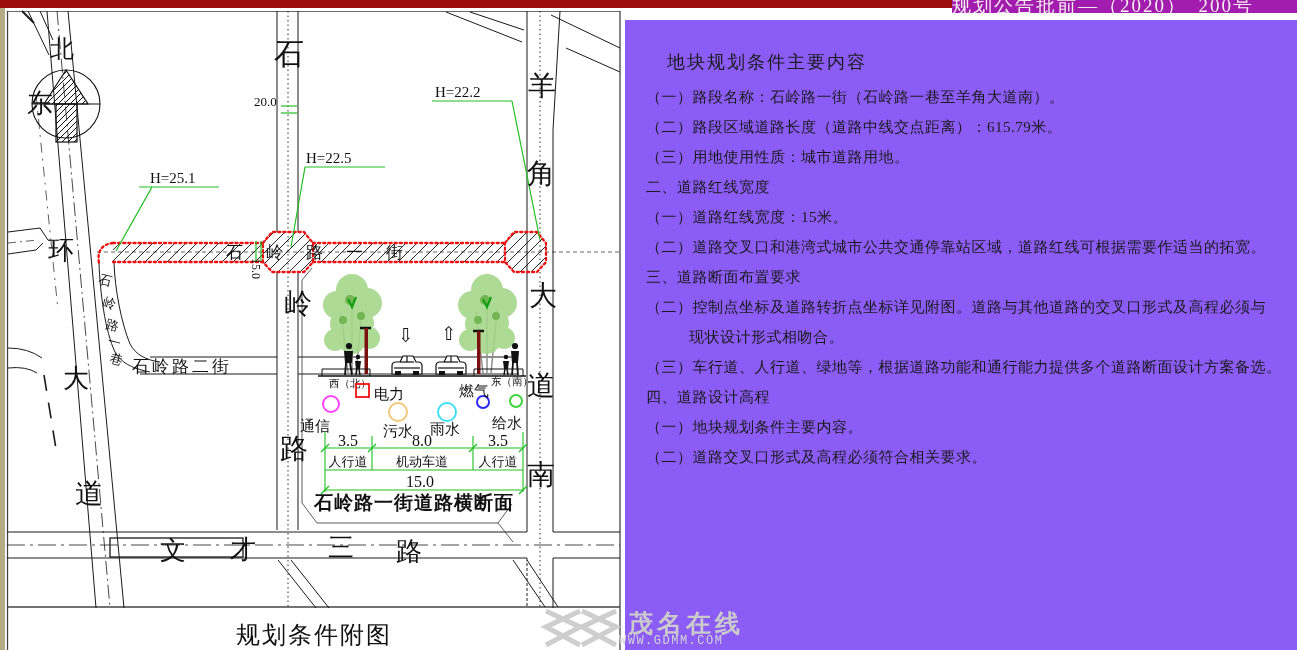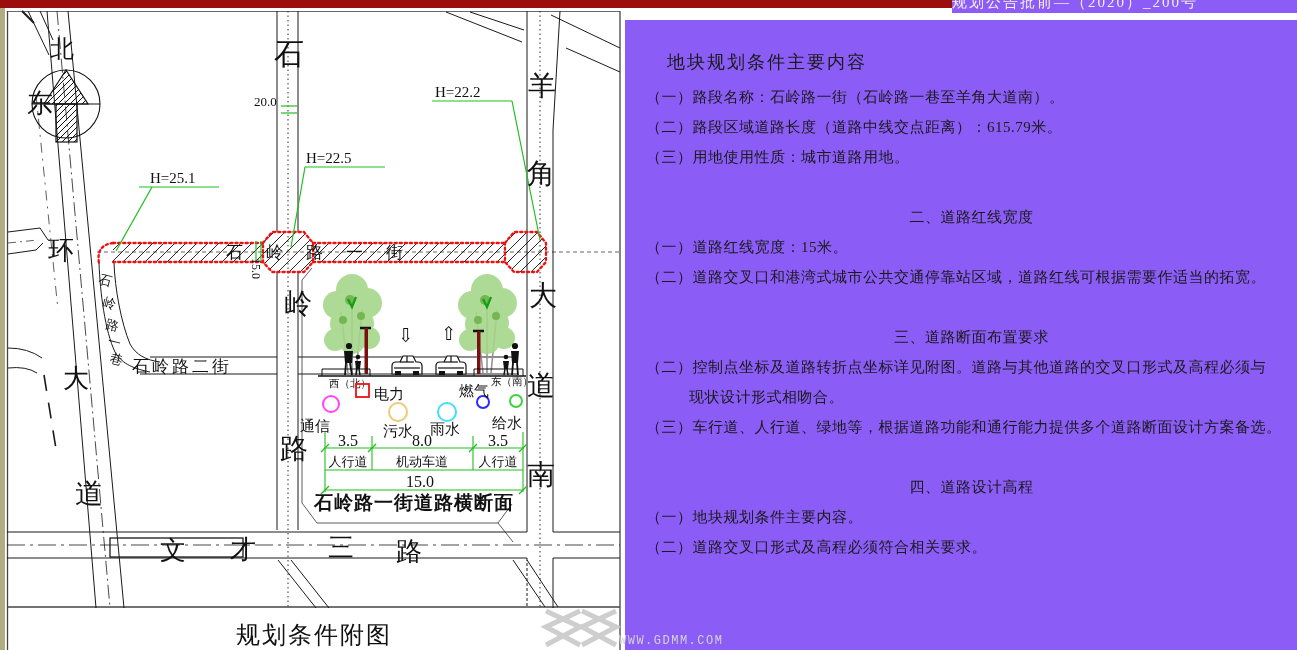--- a/index.html
+++ b/index.html
@@ -3,32 +3,32 @@
 <meta charset="utf-8">
 <style>
   html,body{margin:0;padding:0;}
   body{
     width:1297px;height:650px;position:relative;overflow:hidden;
     background:#fff;font-family:"Liberation Serif","DejaVu Serif",serif;
   }
   
   .banner{position:absolute;left:0;top:0;width:1297px;height:8px;background:#9c0d0d;z-index:30;}
   .banner-right{
-    position:absolute;left:952px;top:0;width:345px;height:13px;background:#8b5cf6;z-index:31;
-    overflow:hidden;color:#f5eeee;font-size:15px;letter-spacing:2px;white-space:nowrap;
+    position:absolute;left:952px;top:0;width:345px;height:13px;background:#a21caf;z-index:31;
+    overflow:hidden;color:#f5eeee;font-size:19px;letter-spacing:2px;white-space:nowrap;
   }
   .banner-right span{display:block;margin-top:-7px;}
   
   .sheet{position:absolute;left:0;top:0;width:623px;height:650px;background:#fff;}
   .tan-strip{position:absolute;left:0;top:0;width:5px;height:650px;background:#b3ac83;}
   
   .panel{position:absolute;left:625px;top:20px;width:672px;height:642px;background:#8b5cf6;color:#1a1a1a;font-family:Liberation Serif, serif;}
   .p-title{margin:30px 0 8px 42px;font-size:18px;letter-spacing:2px;}
   .pl{height:30px;line-height:30px;margin-left:21px;font-size:15px;white-space:nowrap;letter-spacing:.5px;}
-  .pl.hd{margin-top:30px;text-align:center;}
+  .pl.hd{}
   .pl.ct{margin-left:64px;}
   
   .wm{position:absolute;left:540px;top:605px;width:260px;height:45px;z-index:40;pointer-events:none;}
   .wm-name{position:absolute;left:88px;top:2px;font-size:25px;font-weight:bold;color:#cbcbcb;
     letter-spacing:4px;font-family:"Liberation Sans","DejaVu Sans",sans-serif;}
   .wm-url{position:absolute;left:79px;top:29px;font-size:12px;color:#d2d2d2;letter-spacing:1.5px;
     font-family:Liberation Mono, monospace;}
   svg text{font-family:"Liberation Serif","DejaVu Serif",serif;fill:#111;}
 </style>
 </head>
@@ -370,14 +370,15 @@
 
 <div class="wm">
   <svg width="82" height="45" viewBox="0 0 82 45">
     <g stroke="#c6c6c6" stroke-width="5" fill="none" opacity="0.85">
       <path d="M6,6 L40,22 L6,40"></path>
       <path d="M40,6 L6,22 L40,40"></path>
       <path d="M42,6 L76,22 L42,40"></path>
       <path d="M76,6 L42,22 L76,40"></path>
     </g>
   </svg>
+  <div class="wm-name">茂名在线</div>
   <div class="wm-url">WWW.GDMM.COM</div>
 </div>
 
 </body></html>

